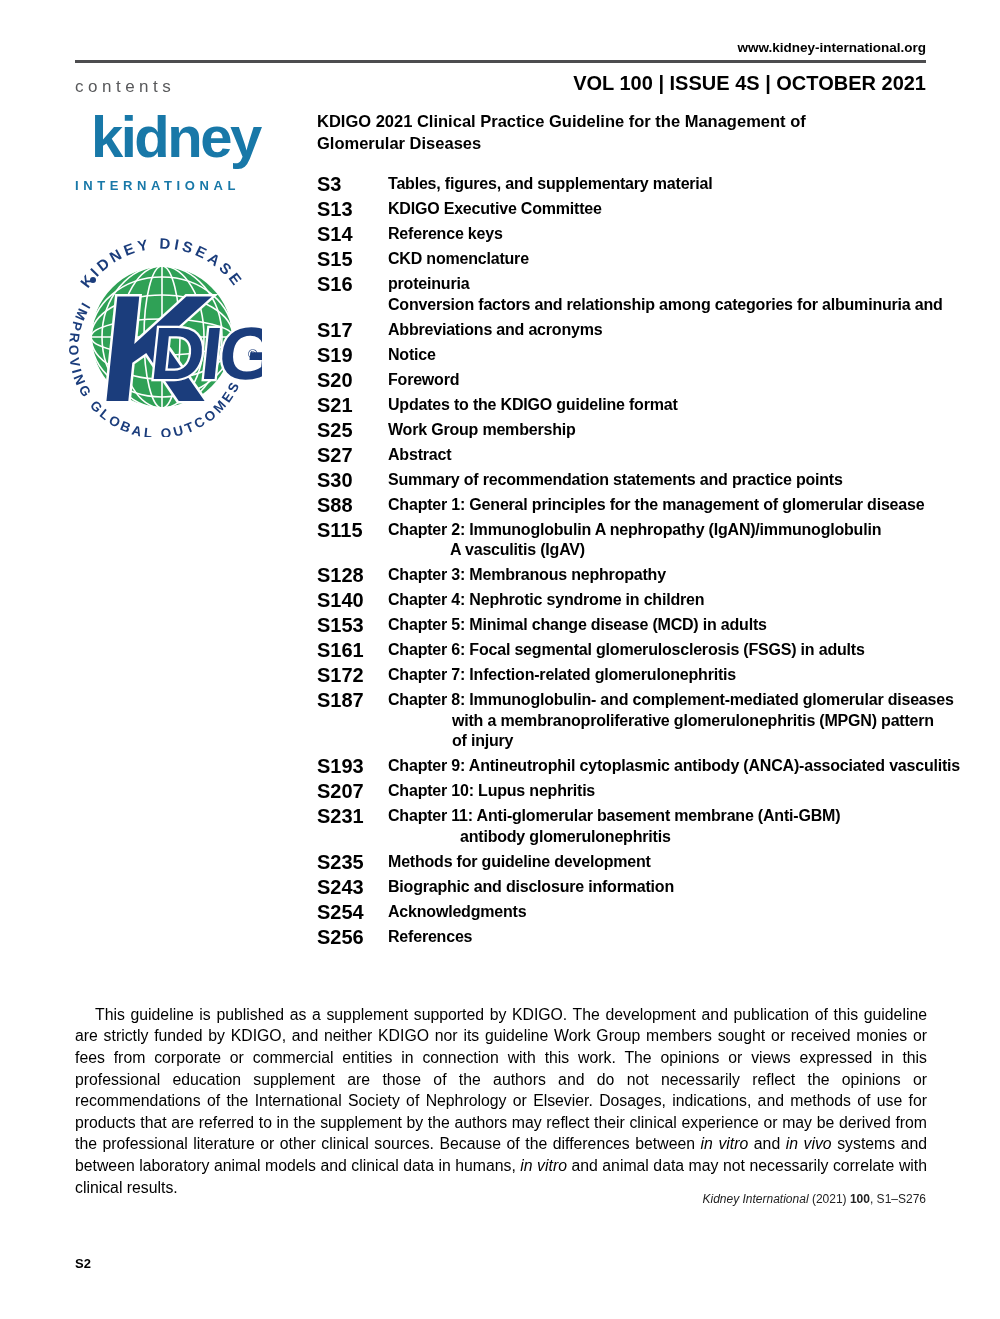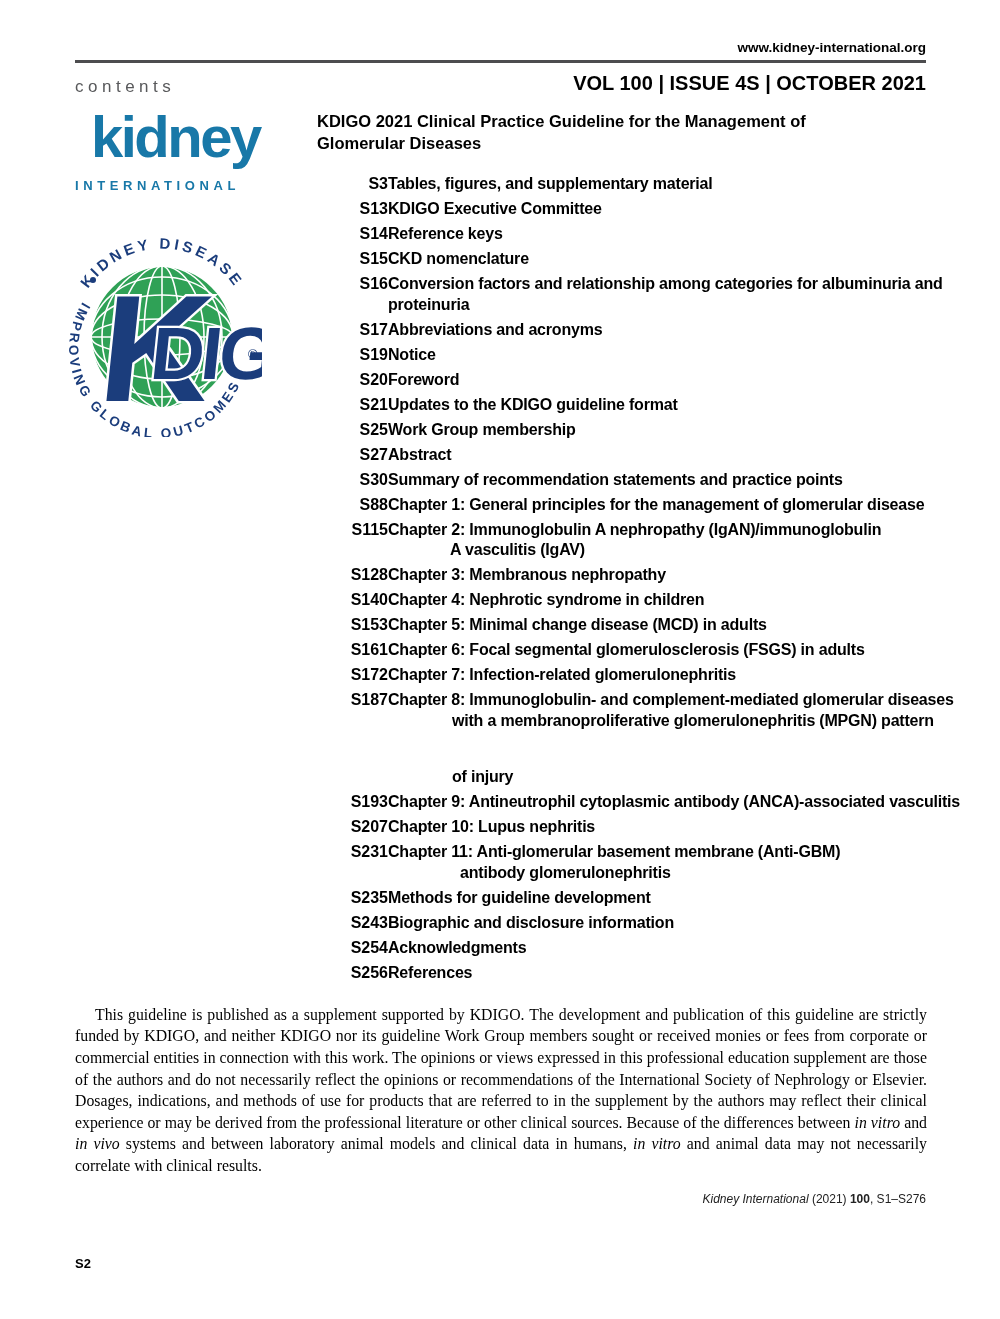--- a/index.html
+++ b/index.html
@@ -42,31 +42,31 @@
   .kdigo{position:absolute;left:62px;top:233px;width:200px;height:204px;}
   
   .title{
     position:absolute;left:317px;top:110px;
     font-size:16.5px;font-weight:bold;line-height:22px;color:#000;
     white-space:nowrap;
   }
   .toc{position:absolute;left:317px;top:174px;width:640px;}
   .toc-row{display:flex;margin-bottom:4.5px;}
   .toc-page{
-    flex:0 0 71px;font-size:16px;font-weight:bold;line-height:20.5px;color:#000;text-align:right;
+    flex:0 0 71px;font-size:20px;font-weight:bold;line-height:20.5px;color:#000;
   }
   .toc-text{
     font-size:16px;font-weight:bold;line-height:20.5px;color:#000;
     letter-spacing:-0.2px;
   }
   .toc-line{white-space:nowrap;}
   
   .disclaimer{
     position:absolute;left:75px;top:988px;width:852px;
-    font-family:Liberation Serif, serif;
+    font-family:Liberation Sans, sans-serif;
     font-size:15.8px;line-height:21.6px;color:#000;
     text-align:justify;text-indent:20px;
   }
   .disclaimer .it{font-style:italic;}
   
   .ftr-page{
     position:absolute;left:75px;top:1256px;
     font-size:13px;font-weight:bold;color:#000;
   }
   .ftr-cite{
@@ -154,22 +154,22 @@
       </div>
       <div class="toc-row">
         <div class="toc-page">S15</div>
         <div class="toc-text">
           <div class="toc-line">CKD nomenclature</div>
         </div>
       </div>
       <div class="toc-row">
         <div class="toc-page">S16</div>
         <div class="toc-text">
+          <div class="toc-line">proteinuria</div>
           <div class="toc-line">Conversion factors and relationship among categories for albuminuria and</div>
-          <div class="toc-line">proteinuria</div>
         </div>
       </div>
       <div class="toc-row">
         <div class="toc-page">S17</div>
         <div class="toc-text">
           <div class="toc-line">Abbreviations and acronyms</div>
         </div>
       </div>
       <div class="toc-row">
         <div class="toc-page">S19</div>
@@ -248,21 +248,21 @@
         <div class="toc-page">S172</div>
         <div class="toc-text">
           <div class="toc-line">Chapter 7: Infection-related glomerulonephritis</div>
         </div>
       </div>
       <div class="toc-row">
         <div class="toc-page">S187</div>
         <div class="toc-text">
           <div class="toc-line">Chapter 8: Immunoglobulin- and complement-mediated glomerular diseases</div>
           <div class="toc-line" style="padding-left: 64px;">with a membranoproliferative glomerulonephritis (MPGN) pattern</div>
-          <div class="toc-line" style="padding-left: 64px; margin-top: 36px;">of injury</div>
+          <div class="toc-line" style="padding-left: 64px;">of injury</div>
         </div>
       </div>
       <div class="toc-row">
         <div class="toc-page">S193</div>
         <div class="toc-text">
           <div class="toc-line">Chapter 9: Antineutrophil cytoplasmic antibody (ANCA)-associated vasculitis</div>
         </div>
       </div>
       <div class="toc-row">
         <div class="toc-page">S207</div>

